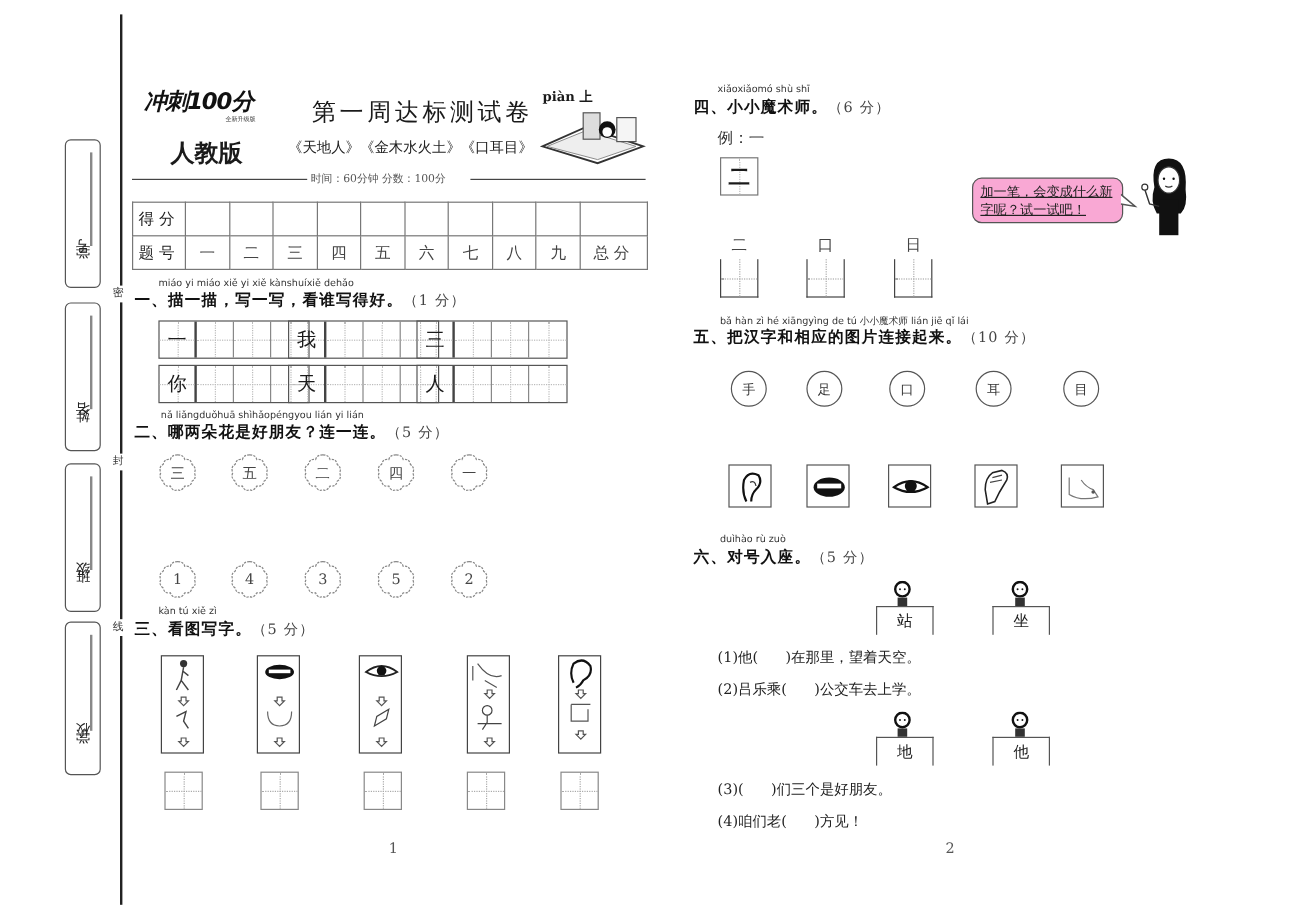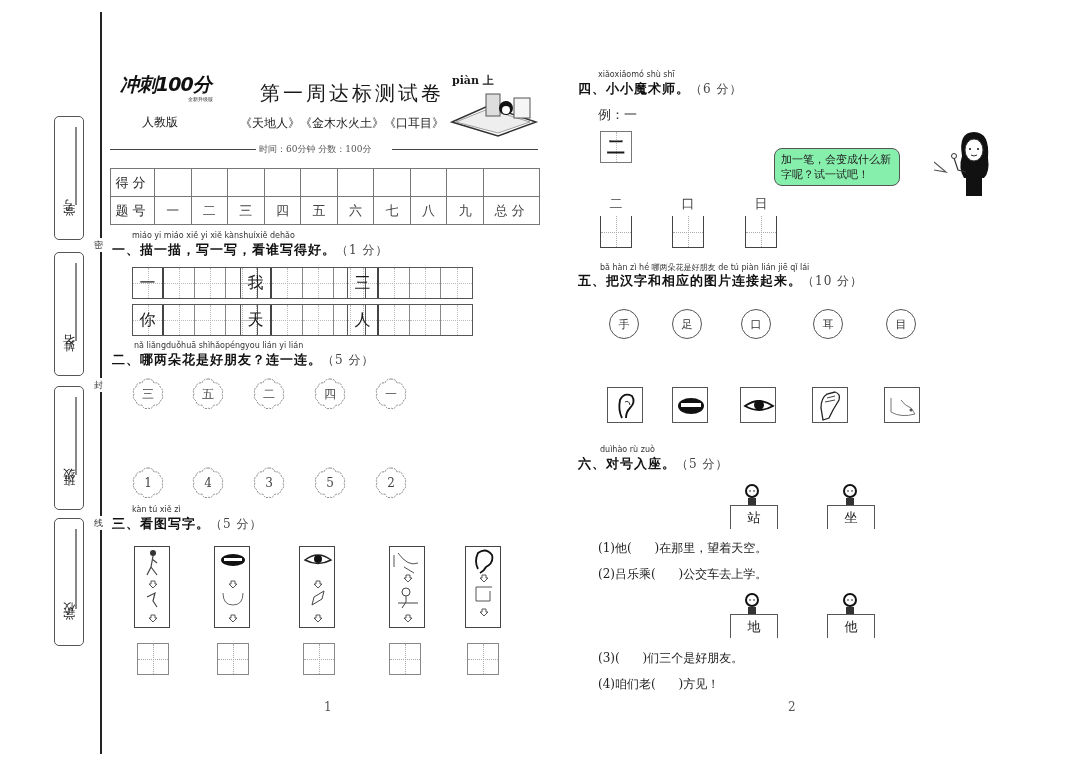--- a/index.html
+++ b/index.html
@@ -11,21 +11,21 @@
   
   .margin-line { position: absolute; left: 100px; top: 12px; width: 2px; height: 742px; background: #222; }
   .seal-mark { position: absolute; left: 94px; font-size: 9px; background: #fff; color: #333; padding: 1px 0; line-height: 12px; }
   .info-box { position: absolute; left: 54px; width: 30px; border: 1.5px solid #555; border-radius: 5px; background: #fff; }
   .info-box .fill-line { position: absolute; left: 20px; top: 10px; width: 2px; background: #888; }
   .info-box .label { position: absolute; left: 6px; width: 16px; font-size: 12px; writing-mode: vertical-rl; transform: rotate(180deg); text-align: center; letter-spacing: 6px; color: #222; }
 
   
   .logo { position: absolute; left: 120px; top: 72px; font-family: "DejaVu Sans", sans-serif; font-weight: bold; font-style: italic; font-size: 19px; letter-spacing: -1px; color: #111; }
   .logo-sub { position: absolute; left: 188px; top: 96px; font-size: 5px; color: #333; }
-  .edition { position: absolute; left: 142px; top: 114px; font-size: 12px; font-weight: normal; }
+  .edition { position: absolute; left: 142px; top: 114px; font-size: 20px; font-weight: bold; }
   .exam-title { position: absolute; left: 260px; top: 80px; font-size: 20px; letter-spacing: 3px; }
   .exam-sub { position: absolute; left: 240px; top: 115px; font-size: 12px; color: #222; }
   .grade { position: absolute; left: 452px; top: 73px; font-size: 11px; font-weight: bold; }
   .book-illus { position: absolute; left: 448px; top: 92px; width: 92px; height: 46px; }
   .rule-line { position: absolute; top: 149px; height: 1px; background: #444; }
   .time-score { position: absolute; left: 256px; top: 143px; font-size: 9px; color: #555; background:#fff; padding: 0 3px; }
 
   
   table.score { position: absolute; left: 110px; top: 168px; width: 430px; border-collapse: collapse; border: 1.5px solid #333; }
   table.score td { border: 1px solid #777; height: 28px; text-align: center; font-size: 13px; color: #444; }
@@ -62,21 +62,21 @@
 
   
   .example-label { position: absolute; left: 598px; top: 106px; font-size: 13px; color: #333; }
   .example-box { position: absolute; left: 600px; top: 131px; width: 32px; height: 32px; border: 1px solid #777; display:flex; align-items:center; justify-content:center; font-size: 18px; font-weight: bold; }
   .example-box::before { content:""; position:absolute; left:50%; top:0; bottom:0; border-left:1px dotted #bbb; }
   .magic-char { position: absolute; font-size: 13px; color: #444; width: 32px; text-align:center; }
   .u-grid { position: absolute; width: 32px; height: 32px; border-left: 1.5px solid #444; border-right: 1.5px solid #444; border-bottom: 1.5px solid #444; }
   .u-grid::before { content:""; position:absolute; left:50%; top:0; bottom:0; border-left:1px dotted #aaa; }
   .u-grid::after { content:""; position:absolute; top:50%; left:0; right:0; border-top:1px dotted #aaa; }
 
-  .bubble { position: absolute; left: 774px; top: 148px; width: 126px; height: 38px; border: 1.5px solid #555; border-radius: 8px; background: #86efac; font-size: 11px; line-height: 15px; padding: 3px 6px; color:#222; }
+  .bubble { position: absolute; left: 810px; top: 148px; width: 126px; height: 38px; border: 1.5px solid #555; border-radius: 8px; background: #f9a8d4; font-size: 11px; line-height: 15px; padding: 3px 6px; color:#222;text-decoration:underline; }
   .girl { position: absolute; left: 948px; top: 128px; width: 50px; height: 72px; }
 
   .char-circle { position: absolute; width: 30px; height: 30px; border: 1.5px solid #555; border-radius: 50%; display:flex; align-items:center; justify-content:center; font-size: 11px; color: #333; }
   .picture-tile { position: absolute; width: 36px; height: 36px; border: 1.5px solid #555; background: #fff; }
 
   .seat-sign { position: absolute; width: 48px; height: 24px; border: 1.5px solid #555; border-bottom: none; display:flex; align-items:center; justify-content:center; font-size: 13px; }
   .seat-kid { position: absolute; width: 18px; height: 22px; }
   .sentence { position: absolute; left: 598px; font-size: 12px; color: #222; white-space: pre; }
 </style>
 </head>
@@ -348,21 +348,21 @@
   <path d="M14,28 Q10,4 26,4 Q42,4 40,30 Q42,44 36,50 L16,50 Q10,40 14,28Z" fill="#111"></path>
   <ellipse cx="26" cy="22" rx="9" ry="11" fill="#fff" stroke="#333"></ellipse>
   <circle cx="22" cy="21" r="1" fill="#111"></circle>
     <circle cx="30" cy="21" r="1" fill="#111"></circle>
   <path d="M23,27 q3,2 6,0" stroke="#333" fill="none"></path>
   <rect x="18" y="38" width="16" height="30" fill="#111"></rect>
   <path d="M6,30 L10,42 L18,44" stroke="#333" fill="none" stroke-width="1.2"></path>
   <circle cx="6" cy="28" r="2.5" fill="#fff" stroke="#333"></circle>
 </svg>
 
-<div class="pinyin" style="left:600px;top:262px">bǎ hàn zì  hé 哪两朵花是好朋友 de  tú piàn lián jiē  qǐ  lái</div>
+<div class="pinyin" style="left:600px;top:262px">bǎ hàn zì  hé xiāngyìng de  tú 小小魔术师 lián jiē  qǐ  lái</div>
 <div class="sec-title" style="left:578px;top:272px"><span>五、把汉字和相应的图片连接起来。</span><span class="pts">（10 分）</span></div>
 
 <div class="char-circle" style="left:609px;top:309px">手</div>
 <div class="char-circle" style="left:672px;top:309px">足</div>
 <div class="char-circle" style="left:741px;top:309px">口</div>
 <div class="char-circle" style="left:813px;top:309px">耳</div>
 <div class="char-circle" style="left:886px;top:309px">目</div>
 
 <div class="picture-tile" style="left:607px;top:387px">
   <svg width="36" height="36" viewBox="0 0 36 36">

